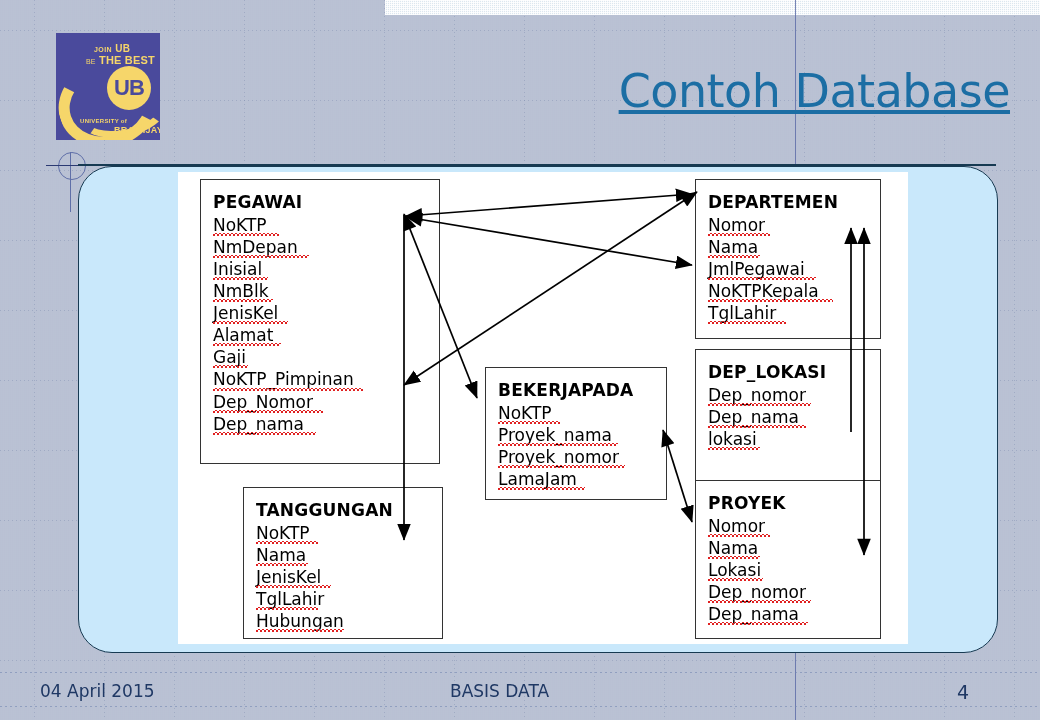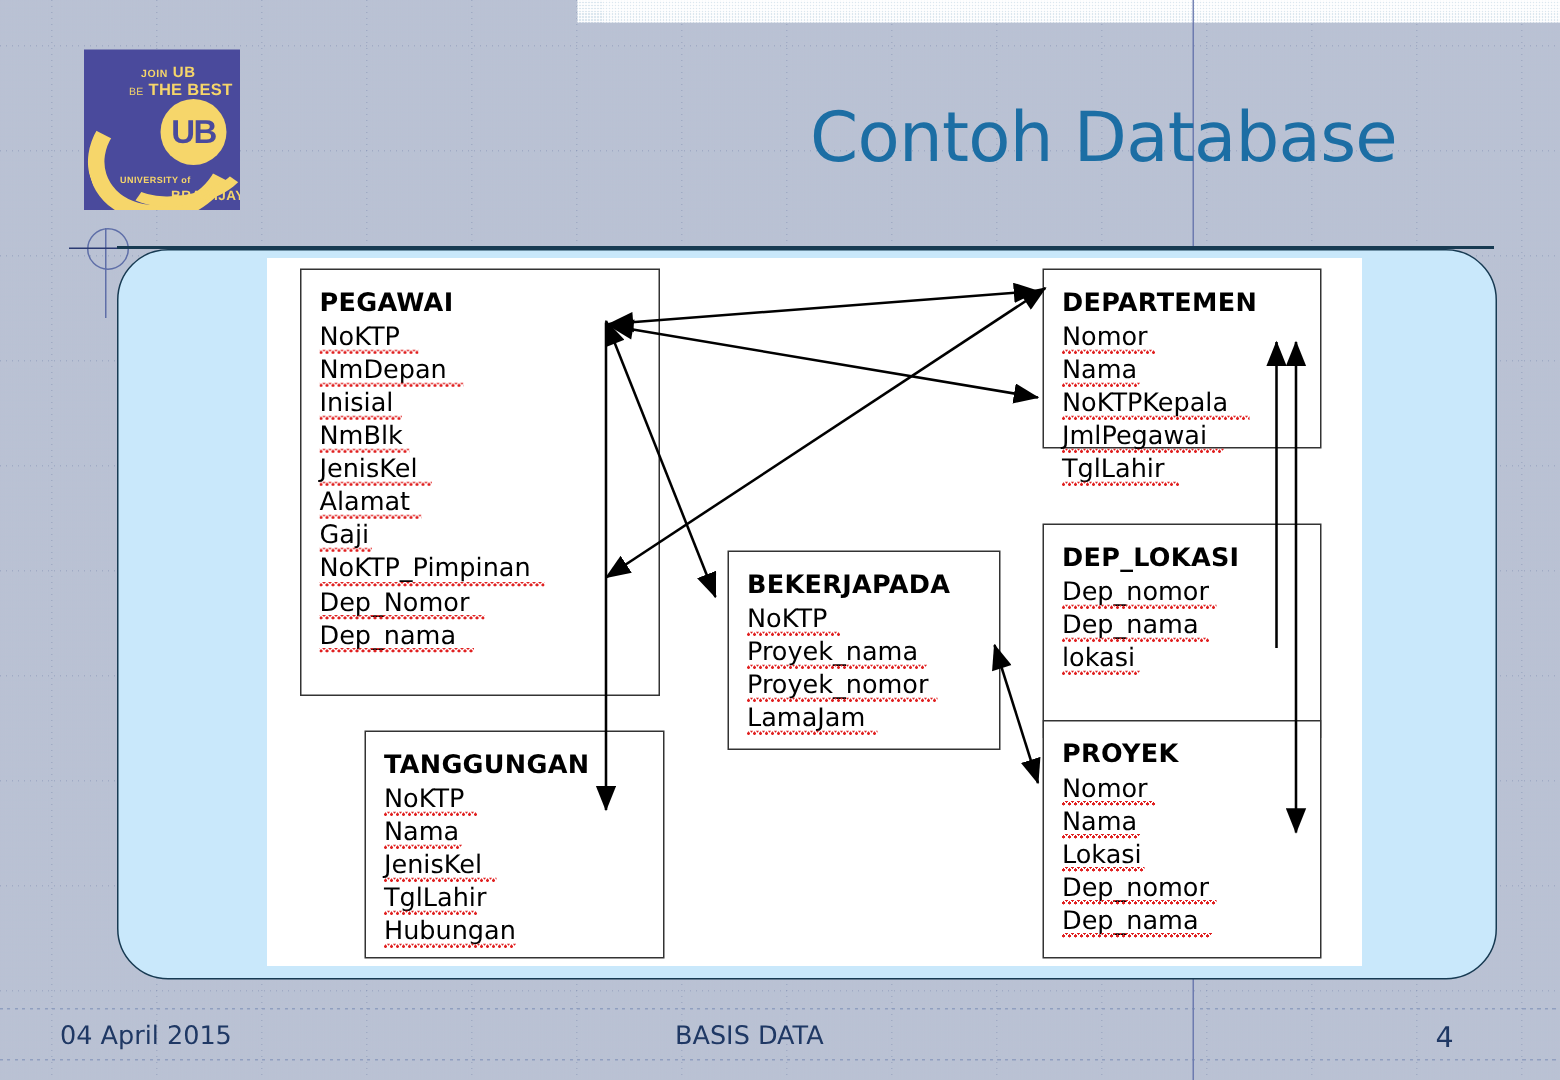--- a/index.html
+++ b/index.html
@@ -72,23 +72,25 @@
     position:absolute;left:51px;top:33px;width:44px;height:44px;border-radius:50%;
     background:#f6d66a;color:#4a4a9c;font-weight:bold;font-size:22px;
     display:flex;align-items:center;justify-content:center;letter-spacing:-1px;
   }
   #logo .uni{position:absolute;left:24px;top:85px;font-size:6px;color:#f6d66a;font-weight:bold;letter-spacing:.3px;}
   #logo .braw{position:absolute;left:22px;top:92px;font-size:9px;color:#f6d66a;font-weight:bold;letter-spacing:.3px;margin-left:36px;}
 
   
   #slide-title{
     position:absolute;left:540px;top:64px;width:470px;
+    text-align:right;
     font-size:46px;color:#1c6ea4;letter-spacing:-.5px;
     font-family:"DejaVu Sans", sans-serif;
     white-space:nowrap;
+    text-decoration:underline;
   }
 
   
   #content-panel{
     position:absolute;left:78px;top:166px;width:918px;height:485px;
     background:#c9e8fb;border:1.6px solid #173a52;border-radius:34px;
   }
   #panel-topline{position:absolute;left:78px;top:164px;width:918px;height:2px;background:#173a52;}
   #diagram-canvas{
     position:absolute;left:178px;top:172px;width:730px;height:472px;
@@ -114,21 +116,21 @@
   .attr.sq::after{
     content:"";position:absolute;left:12px;bottom:0px;height:3px;
     width:calc(100% - 24px);max-width:var(--sqw,100%);
     background-image:
       radial-gradient(circle at 1px 2px, #e02020 1px, transparent 1.2px),
       radial-gradient(circle at 3px 0px, #e02020 1px, transparent 1.2px);
     background-size:4px 4px;background-repeat:repeat-x;
   }
 
   #ent-pegawai      {left:200px;top:179px;width:240px;height:285px;}
-  #ent-departemen   {left:695px;top:179px;width:186px;height:120px;}
+  #ent-departemen   {left:695px;top:179px;width:186px;height:160px;}
   #ent-dep-lokasi   {left:695px;top:349px;width:186px;height:143px;}
   #ent-bekerjapada  {left:485px;top:367px;width:182px;height:133px;}
   #ent-tanggungan   {left:243px;top:487px;width:200px;height:152px;}
   #ent-proyek       {left:695px;top:480px;width:186px;height:159px;}
 
   #arrow-layer{position:absolute;left:0;top:0;width:1040px;height:720px;pointer-events:none;}
 
   
   #footer-rule-top{position:absolute;left:0;top:672px;width:1040px;height:1px;
     background-image:repeating-linear-gradient(to right, rgba(110,130,175,.55) 0 2px, transparent 2px 5px);}
@@ -207,22 +209,22 @@
   <div class="attr sq" style="--sqw:35px">Gaji</div>
   <div class="attr sq" style="--sqw:150px">NoKTP_Pimpinan</div>
   <div class="attr sq" style="--sqw:110px">Dep_Nomor</div>
   <div class="attr sq" style="--sqw:103px">Dep_nama</div>
 </div>
 
 <div class="entity" id="ent-departemen">
   <div class="ename">DEPARTEMEN</div>
   <div class="attr sq" style="--sqw:62px">Nomor</div>
   <div class="attr sq" style="--sqw:52px">Nama</div>
+  <div class="attr sq" style="--sqw:108px">JmlPegawai</div>
   <div class="attr sq" style="--sqw:125px">NoKTPKepala</div>
-  <div class="attr sq" style="--sqw:108px">JmlPegawai</div>
   <div class="attr sq" style="--sqw:78px">TglLahir</div>
 </div>
 
 <div class="entity" id="ent-dep-lokasi">
   <div class="ename">DEP_LOKASI</div>
   <div class="attr sq" style="--sqw:103px">Dep_nomor</div>
   <div class="attr sq" style="--sqw:98px">Dep_nama</div>
   <div class="attr sq" style="--sqw:52px">lokasi</div>
 </div>
 

